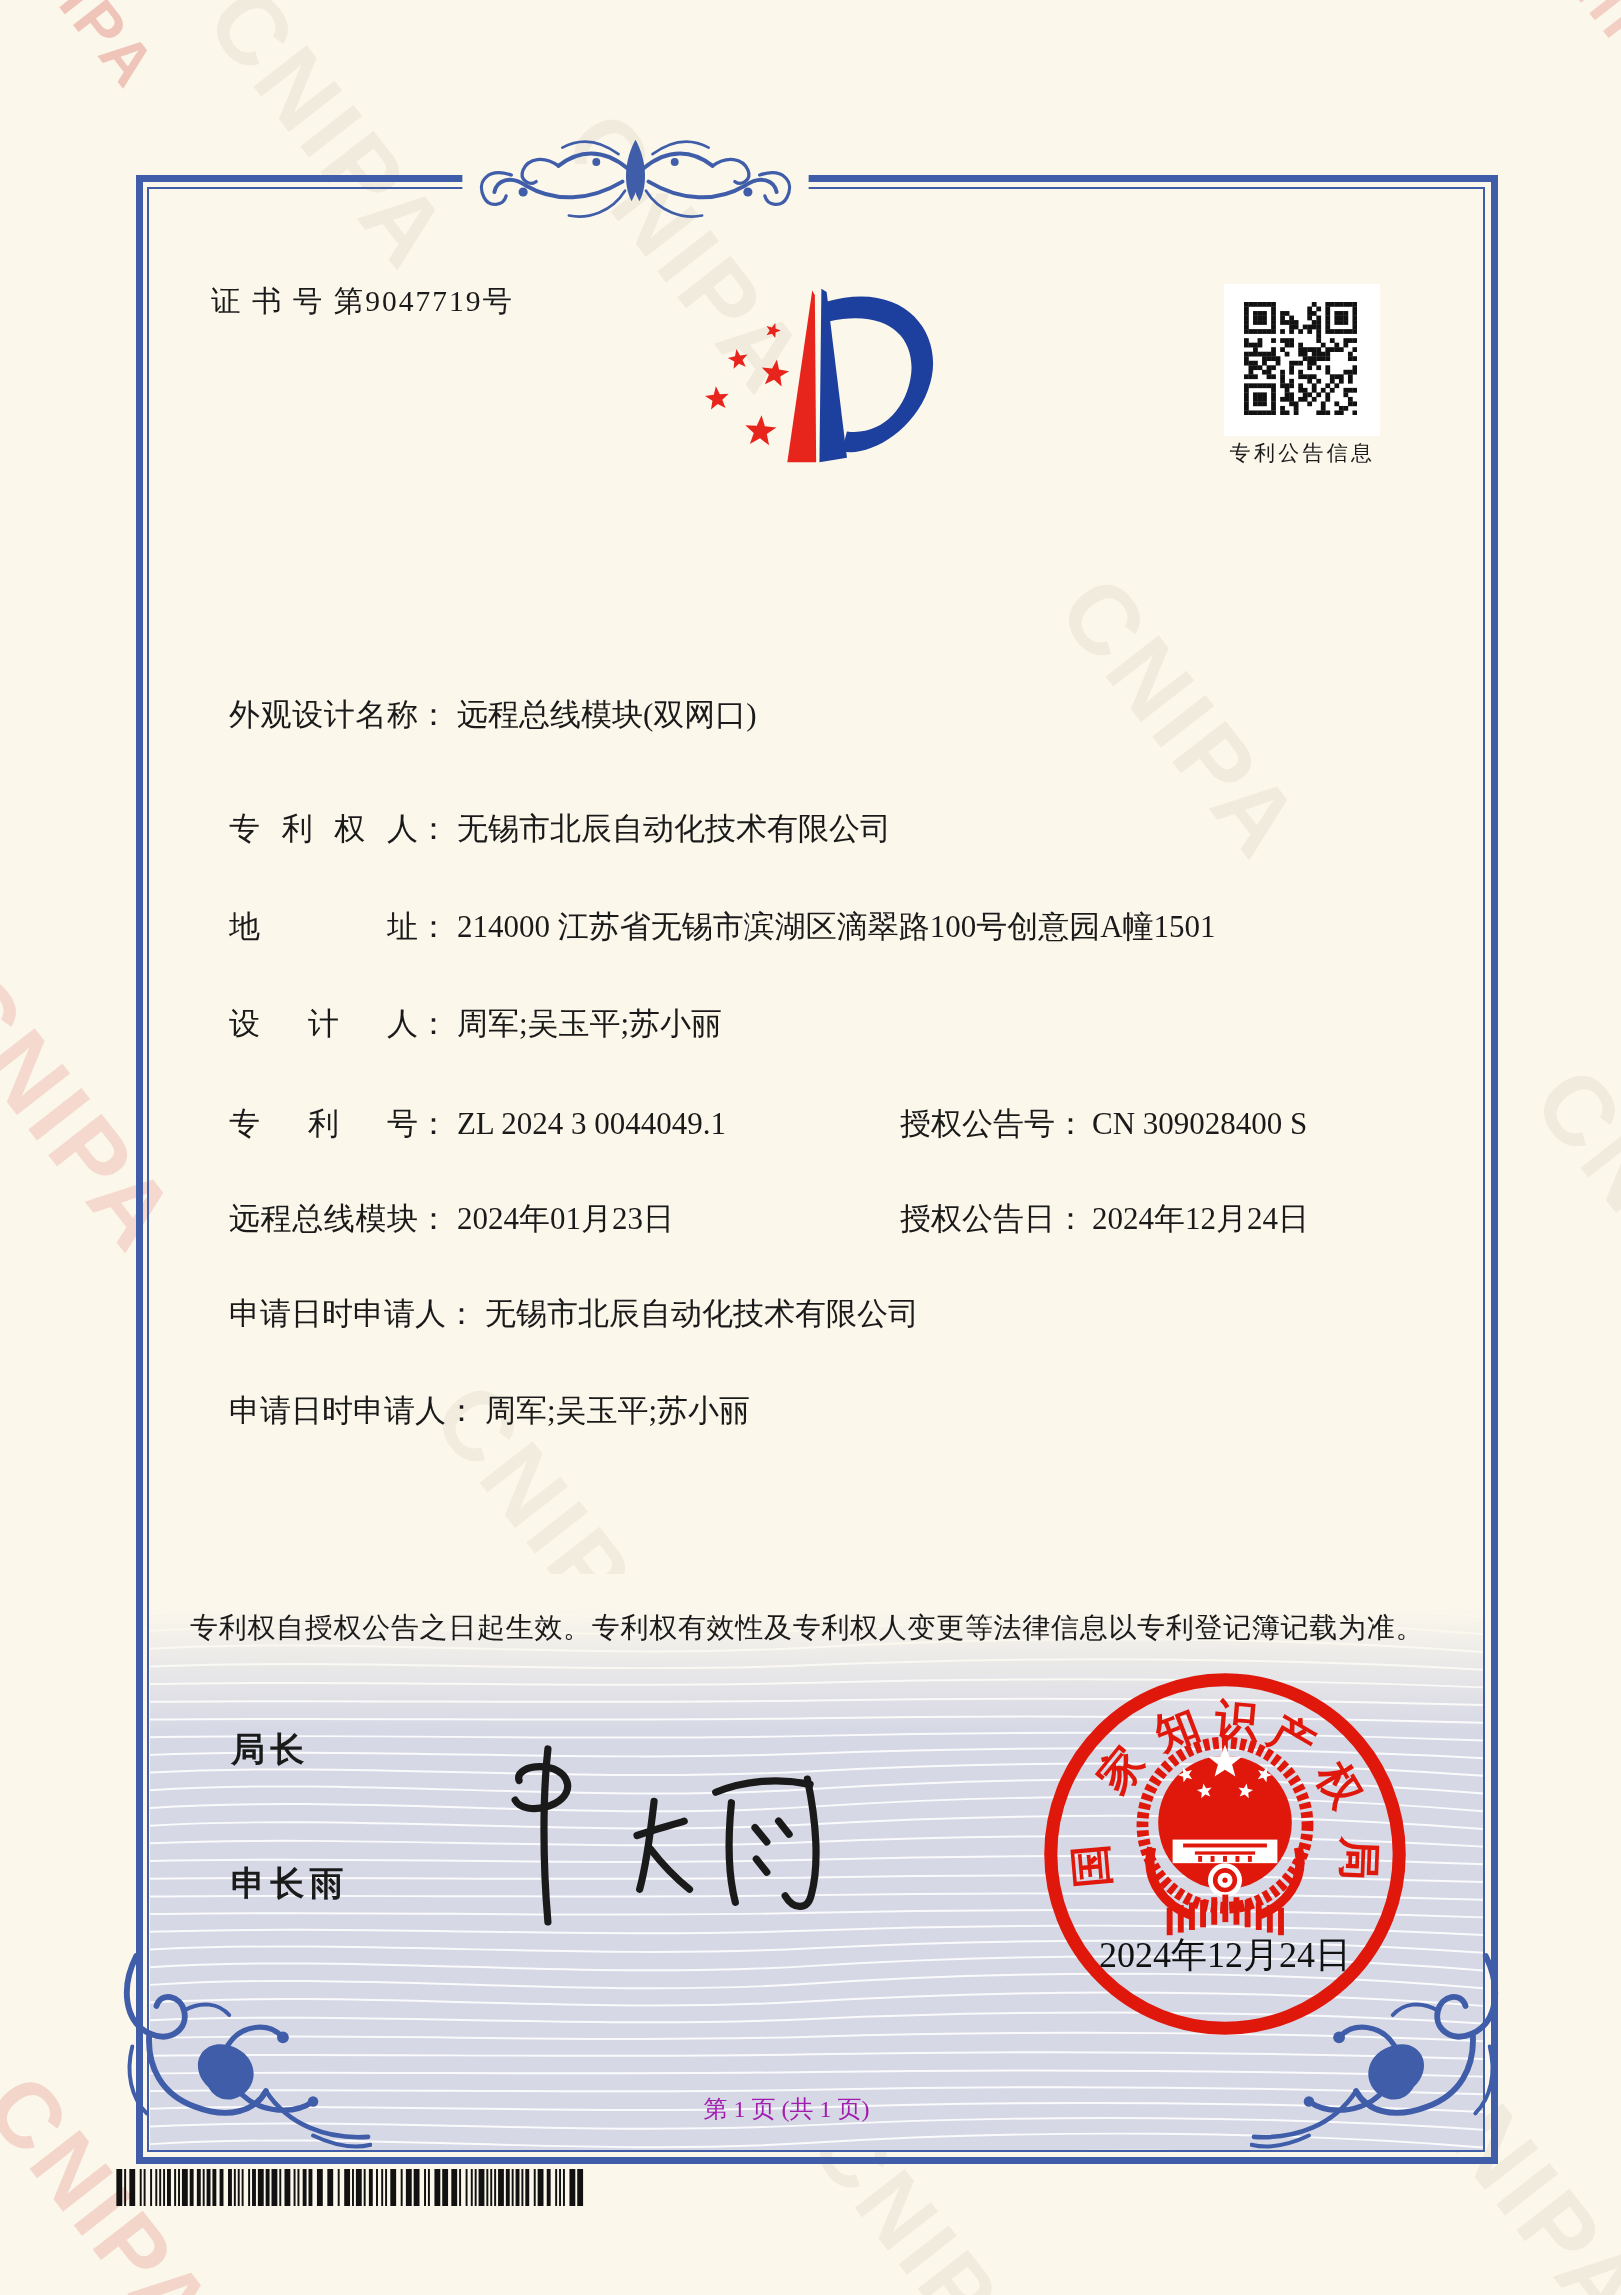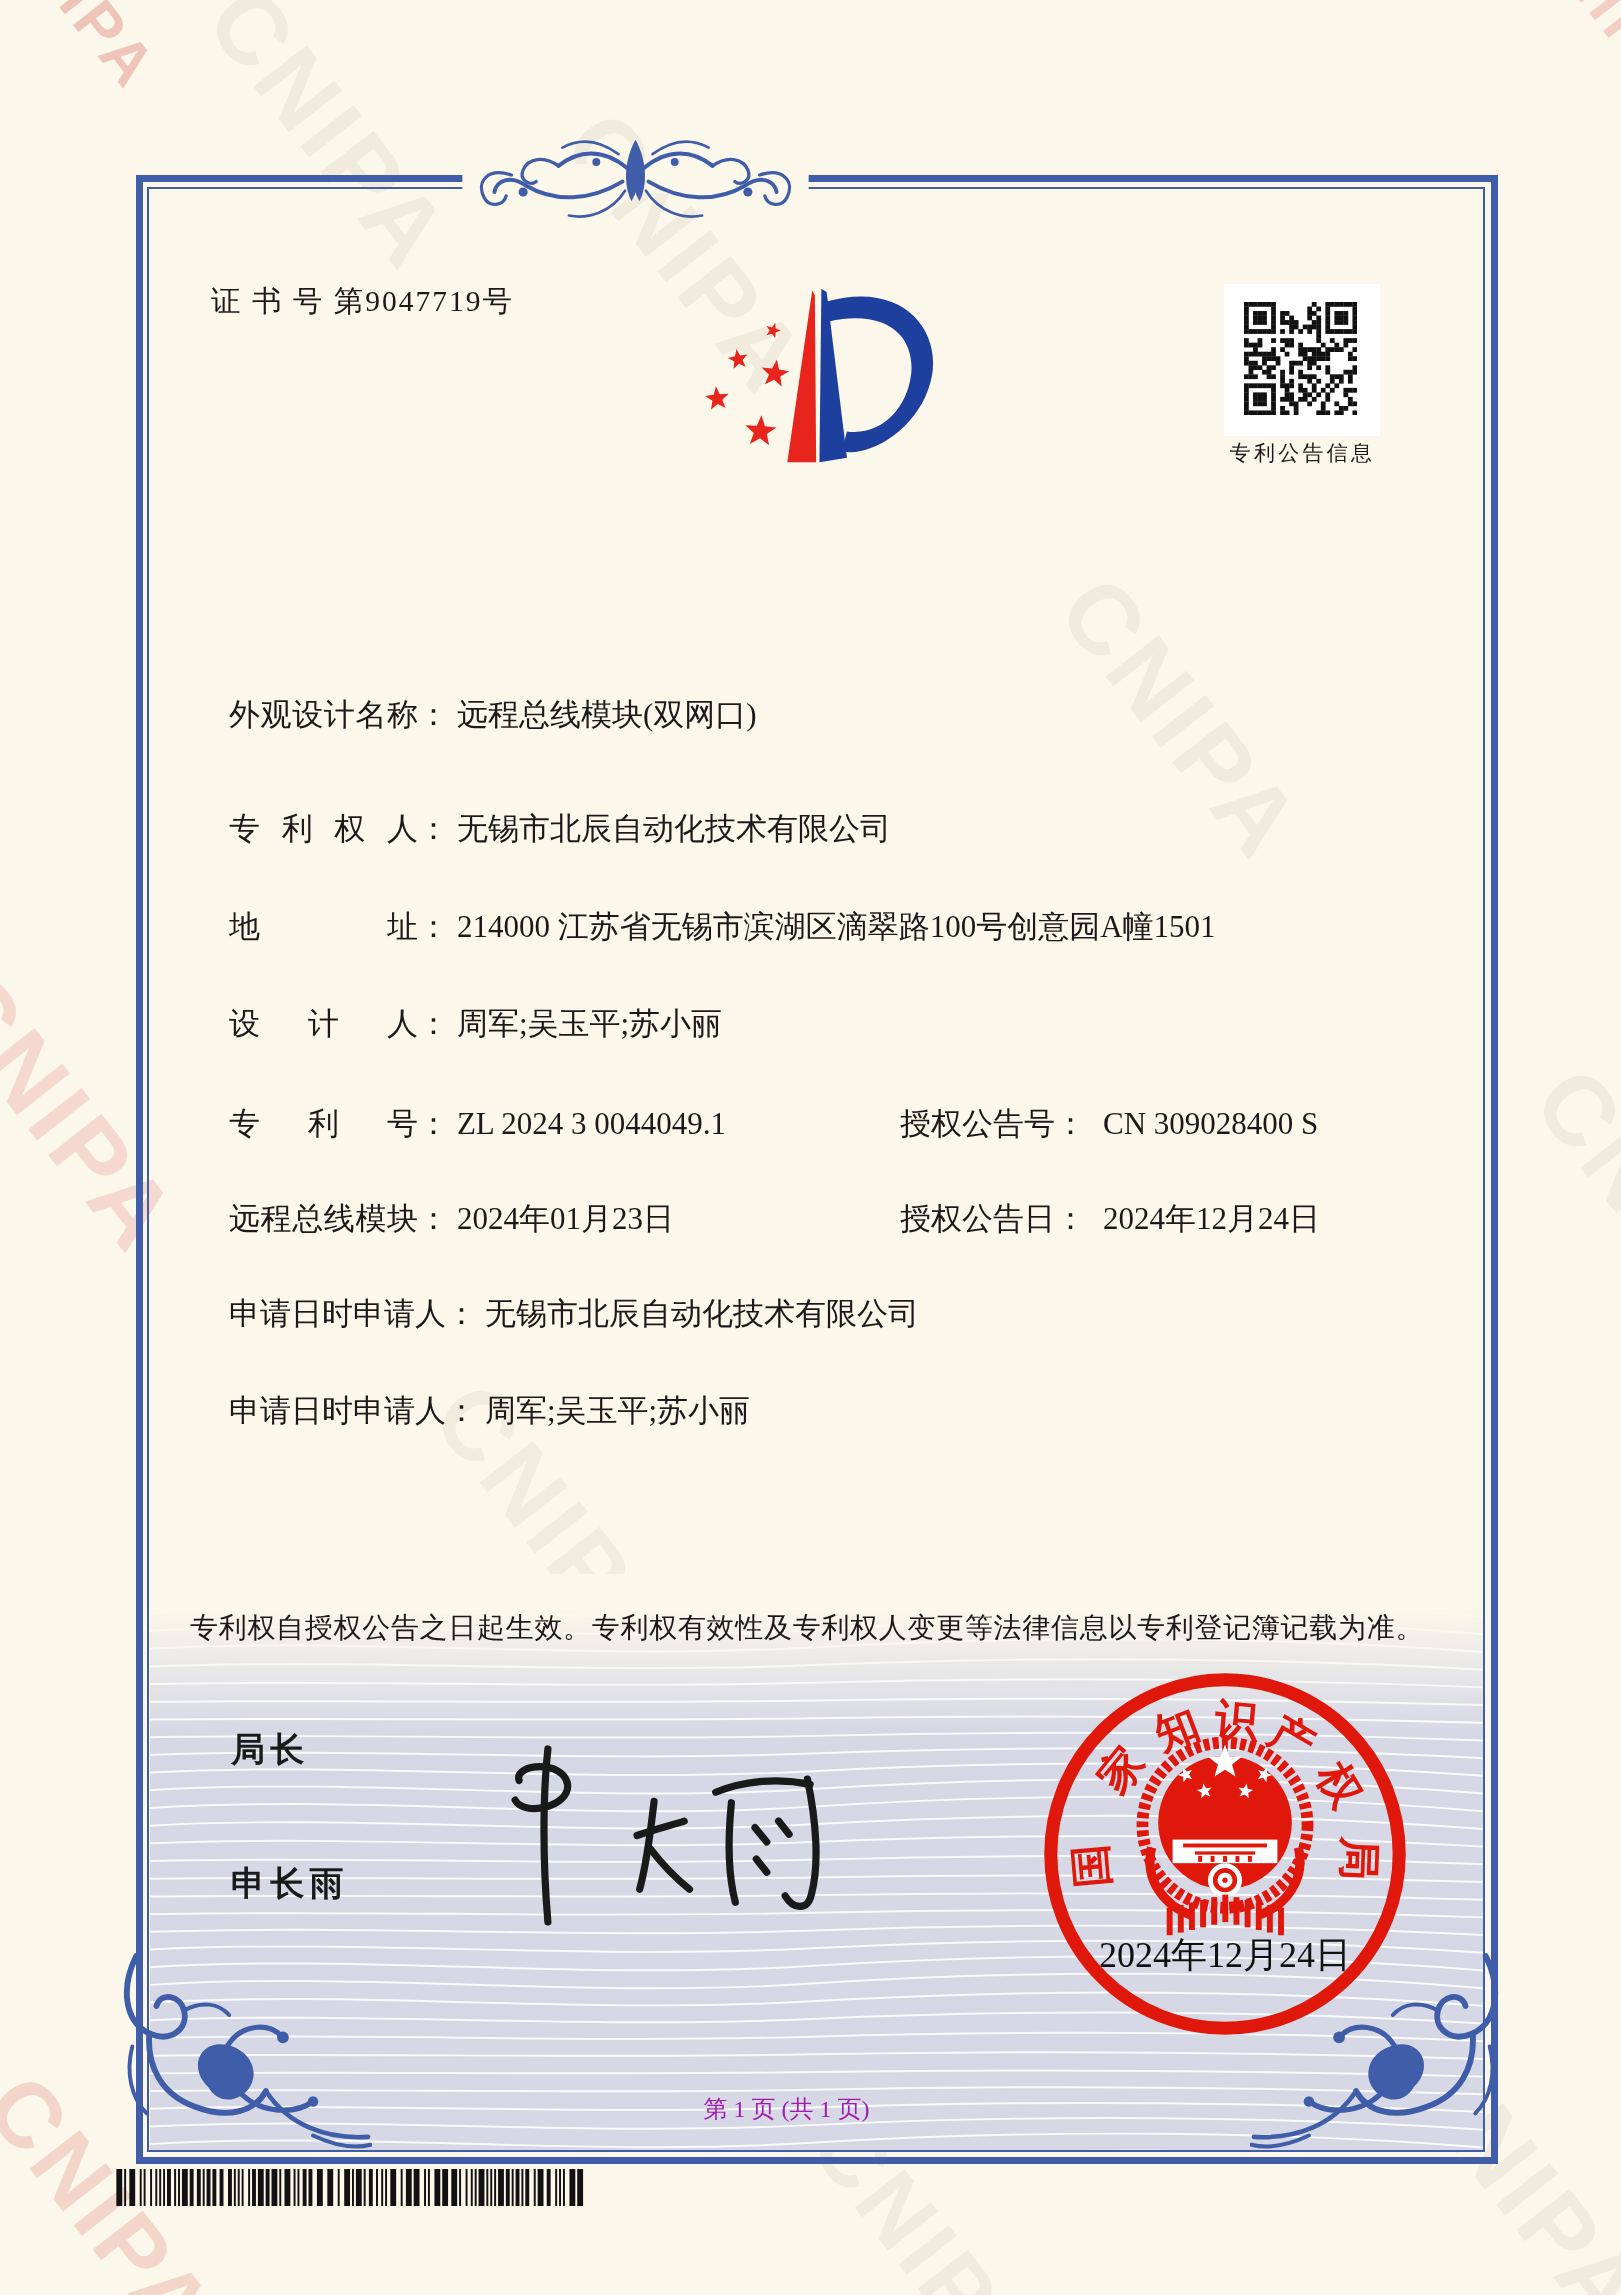--- a/index.html
+++ b/index.html
@@ -22,21 +22,21 @@
   #qr{left:1244px;top:302px;z-index:6;}
   #qr-caption{left:1209px;top:439px;width:187px;text-align:center;font-size:21px;letter-spacing:3.3px;z-index:6;font-family:Liberation Mono, monospace;}
   #doc-title{left:157px;top:485px;width:1317px;text-align:center;font-size:72px;font-weight:bold;
              letter-spacing:13px;z-index:6;}
   .frow{position:absolute;left:229px;font-size:31px;z-index:6;white-space:nowrap;}
   .flabel{display:inline-block;width:189px;text-align:justify;text-align-last:justify;}
   .flabel.natural{width:auto;text-align:left;text-align-last:auto;}
   .fcolon{display:inline-block;}
   .fval{margin-left:7.9px;}
   .fcol2{position:absolute;left:671px;top:0;white-space:nowrap;}
-  .fcol2 .fval{margin-left:17px;}
+  .fcol2 .fval{margin-left:6px;}
   .stline{position:absolute;left:190px;width:1235px;font-size:28px;letter-spacing:0.7px;z-index:6;}
   #st1{top:1554px;padding-left:58px;}
   #st2{top:1609px;}
   #sig-title,#sig-name{font-family:"Liberation Sans","DejaVu Sans",sans-serif;font-weight:bold;
       font-size:34px;letter-spacing:5.2px;z-index:6;}
   #sig-title{left:231px;top:1727px;}
   #sig-name{left:231px;top:1861px;}
   #signature{left:485px;top:1737px;z-index:6;}
   #seal{left:1039px;top:1668px;z-index:8;}
   #page-info{left:131px;top:2093px;width:1311px;text-align:center;font-size:24px;color:#a21caf;z-index:6;}

